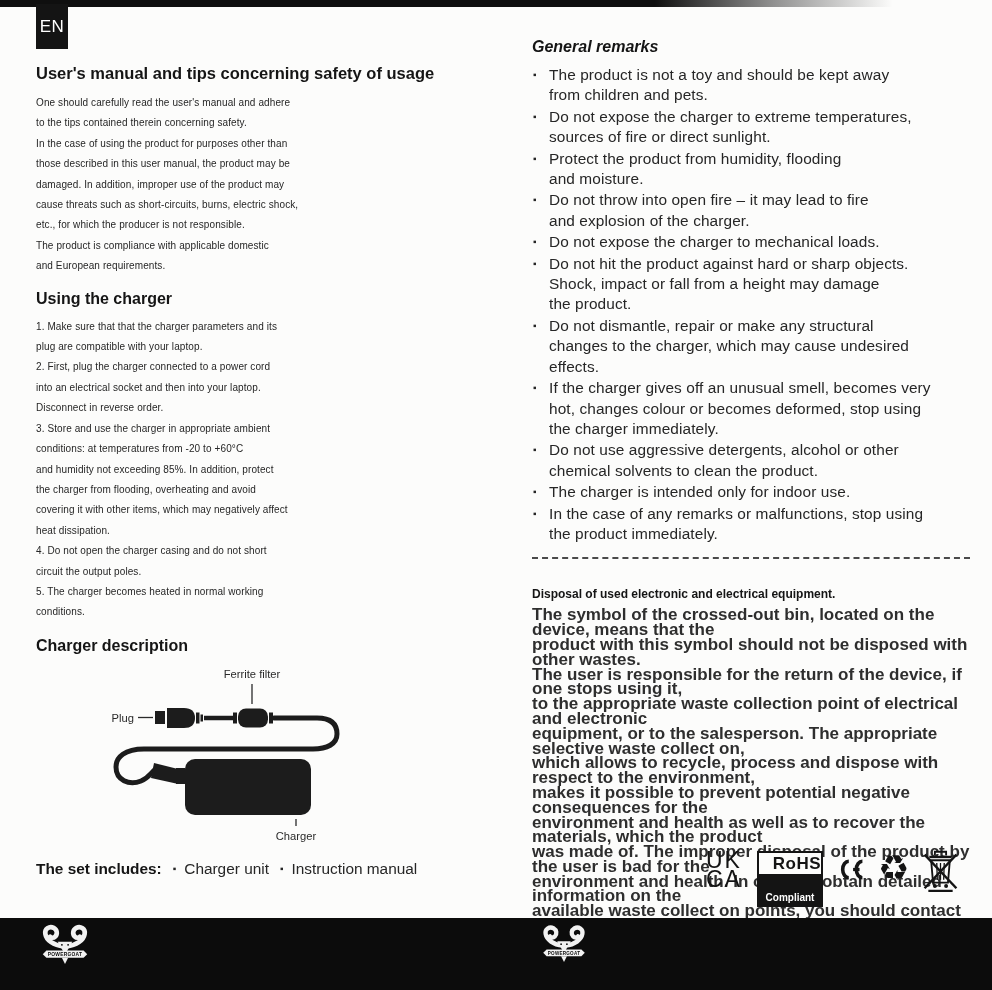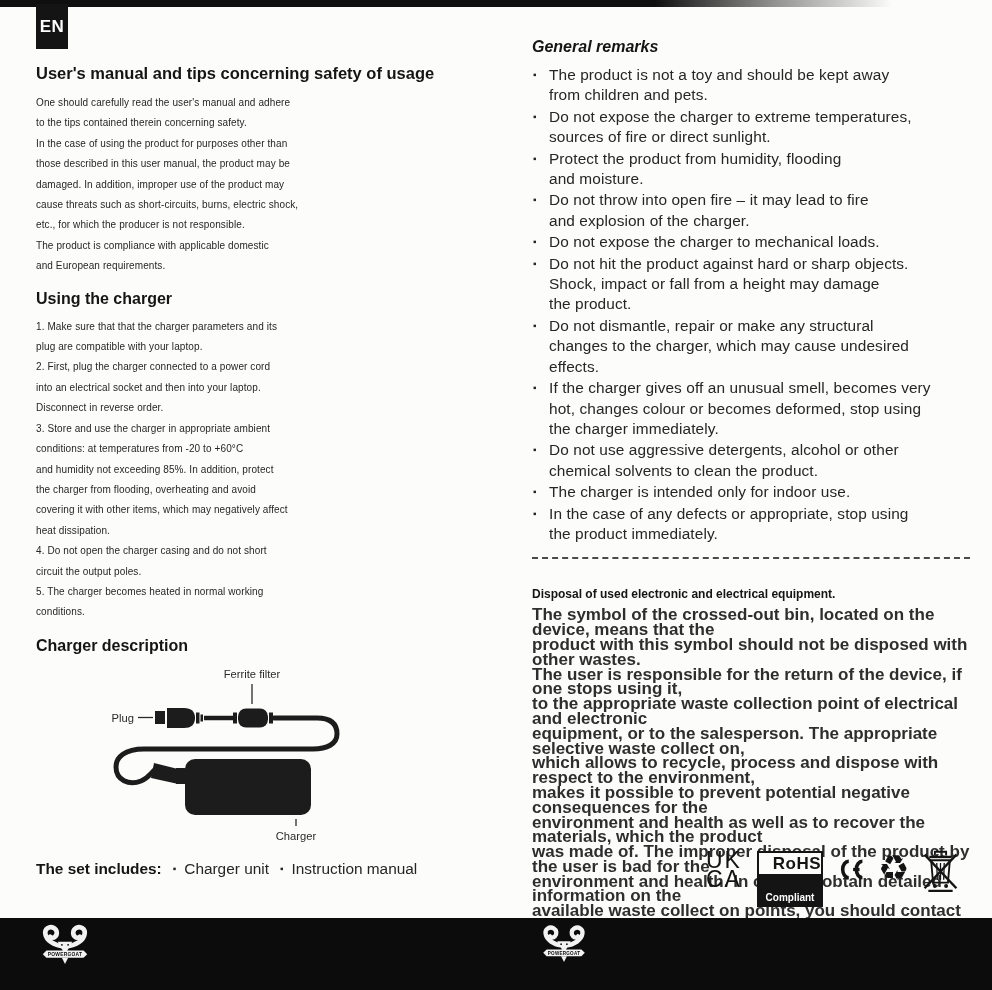--- a/index.html
+++ b/index.html
@@ -7,21 +7,21 @@
     position:relative;width:992px;height:990px;background:#fcfcfb;
     font-family:"Liberation Sans","DejaVu Sans",sans-serif;color:#262626;
     overflow:hidden;margin:0 auto;
   }
   .top-strip{
     position:absolute;top:0;left:0;width:100%;height:7px;
     background:linear-gradient(to right,#0f0f0f 0%,#0f0f0f 66%,rgba(15,15,15,.45) 78%,rgba(15,15,15,0) 90%);
   }
   .lang-badge{
     position:absolute;left:36px;top:4px;width:32px;height:45px;background:#141414;
-    color:#fff;font-weight:700;font-size:17px;display:flex;align-items:center;justify-content:center;
+    color:#fff;font-weight:400;font-size:17px;display:flex;align-items:center;justify-content:center;
     letter-spacing:.5px;
   }
   .col-left{position:absolute;left:36px;top:64px;width:468px;}
   .col-right{position:absolute;left:532px;top:38px;width:438px;}
   .title{font-size:16.5px;font-weight:700;color:#151515;margin:0 0 10px;}
   .sec{font-size:16px;font-weight:700;color:#151515;margin:13px 0 9px;}
   .body-text{font-size:10px;line-height:20.4px;white-space:pre-line;margin:0;letter-spacing:.1px;}
   .diagram{margin:2px 0 0 22px;display:block;}
   .diagram text{fill:#2a2a2a;font-family:"Liberation Sans","DejaVu Sans",sans-serif;}
   .set-line{margin-top:10px;font-size:15.4px;color:#262626;}
@@ -150,21 +150,21 @@
 the product.</span></li>
       <li><span class="blt">▪</span><span>Do not dismantle, repair or make any structural
 changes to the charger, which may cause undesired
 effects.</span></li>
       <li><span class="blt">▪</span><span>If the charger gives off an unusual smell, becomes very
 hot, changes colour or becomes deformed, stop using
 the charger immediately.</span></li>
       <li><span class="blt">▪</span><span>Do not use aggressive detergents, alcohol or other
 chemical solvents to clean the product.</span></li>
       <li><span class="blt">▪</span><span>The charger is intended only for indoor use.</span></li>
-      <li><span class="blt">▪</span><span>In the case of any defects or appropriate, stop using
+      <li><span class="blt">▪</span><span>In the case of any remarks or malfunctions, stop using
 the product immediately.</span></li>
     </ul>
 
     <hr class="divider">
 
     <h3 class="disposal-h">Disposal of used electronic and electrical equipment.</h3>
     <p class="disposal-b">The symbol of the crossed-out bin, located on the device, means that the
 product with this symbol should not be disposed with other wastes.
 The user is responsible for the return of the device, if one stops using it,
 to the appropriate waste collection point of electrical and electronic

